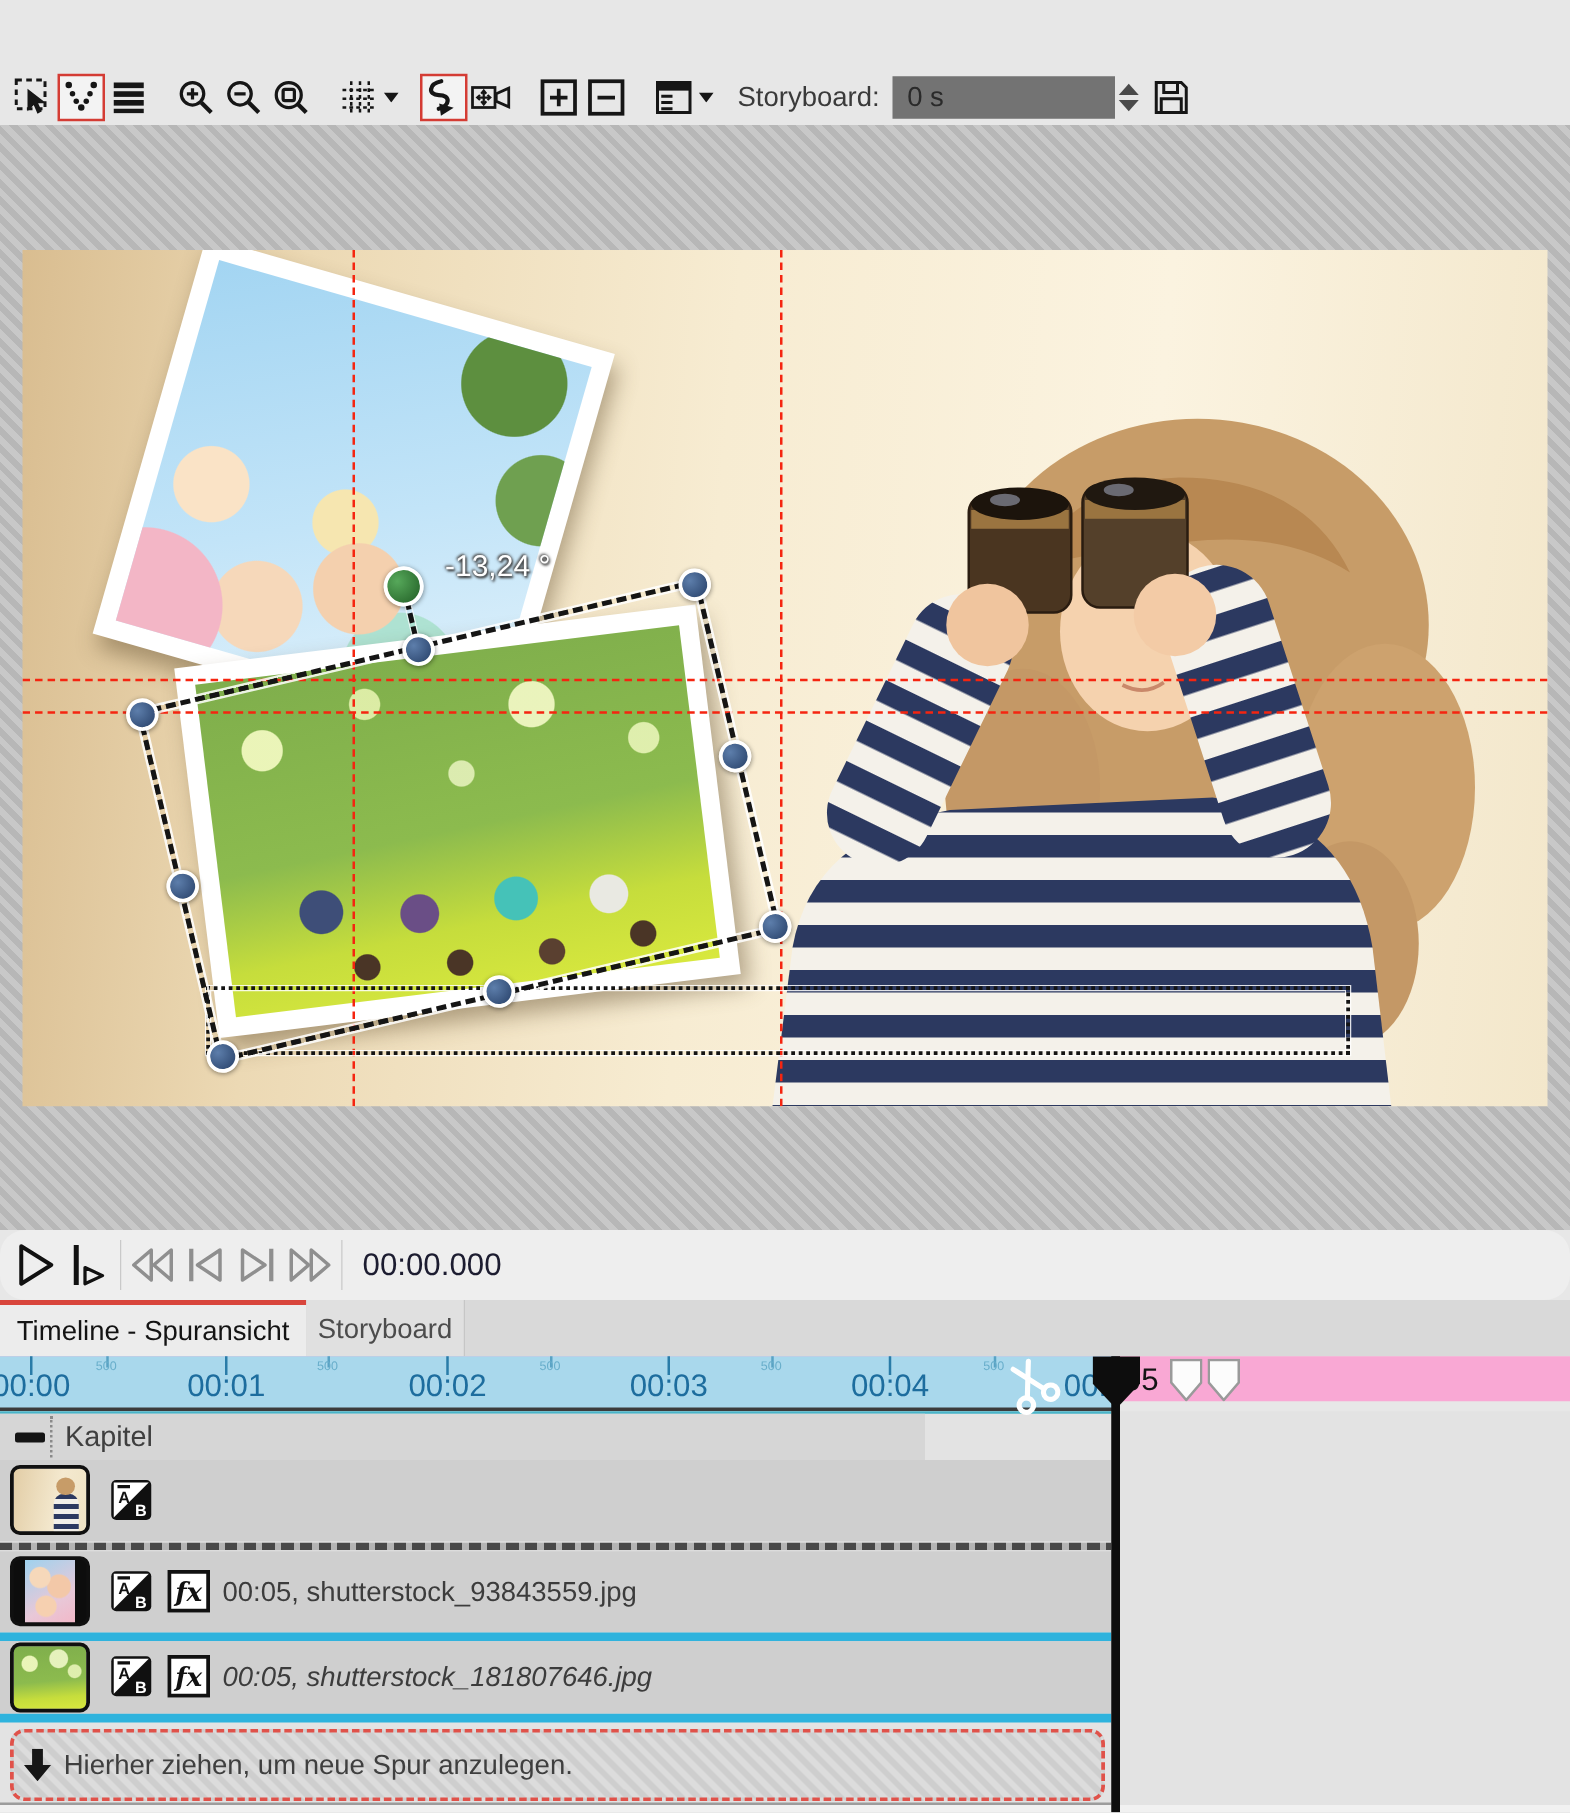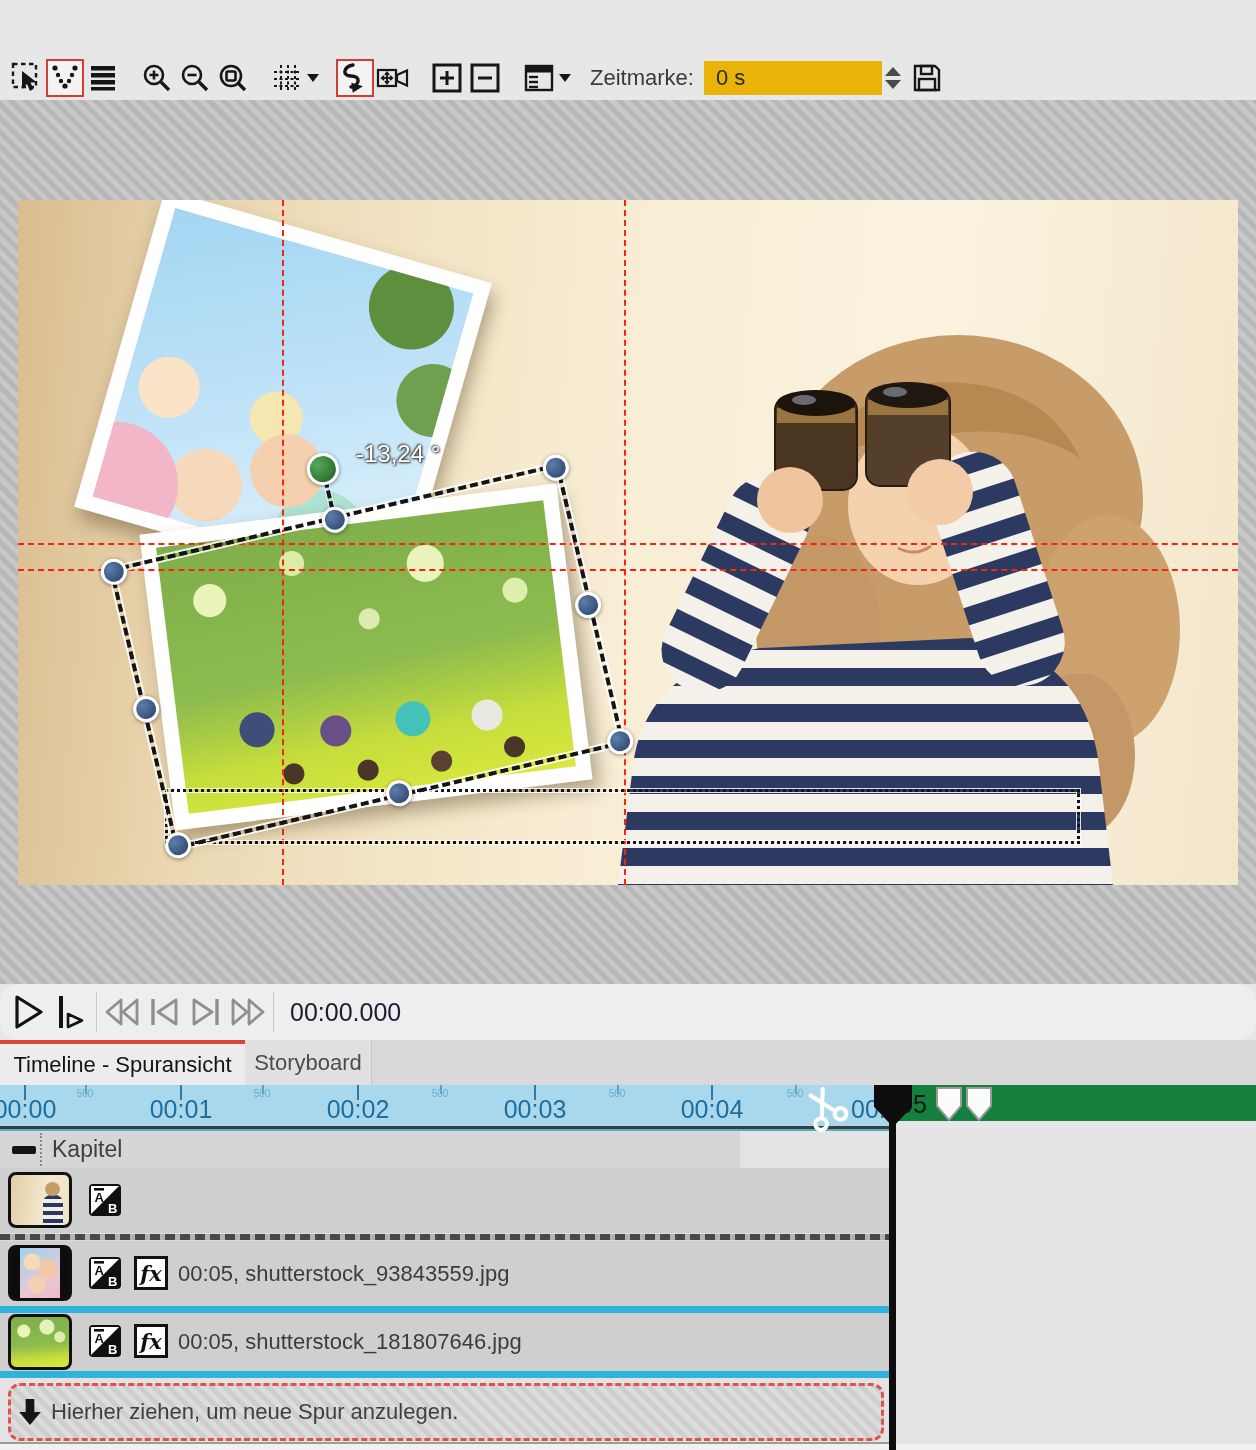--- a/index.html
+++ b/index.html
@@ -12,21 +12,21 @@
   .titlebar { position:absolute; left:0; top:0; width:1256px; height:56px; background:#e7e7e7; }
   .title { position:absolute; left:16px; top:14px; font-size:23px; color:#2e2e2e; }
   .winbtn { position:absolute; top:16px; width:26px; height:24px; display:flex; align-items:center; justify-content:center; }
   
   .toolbar { position:absolute; left:0; top:56px; width:1256px; height:44px; background:#e7e7e7; display:flex; align-items:center; }
   .tbtn { width:38px; height:38px; display:flex; align-items:center; justify-content:center; flex:0 0 auto; border:2px solid transparent; }
   .tbtn.active { border:2px solid #d43c34; background:#f3f3f3; }
   .caret { width:14px; height:38px; display:flex; align-items:center; justify-content:center; flex:0 0 auto; }
   .gap8 { width:8px; flex:0 0 auto; } .gap16 { width:16px; flex:0 0 auto; }
   .tb-label { font-size:22px; color:#3a3a3a; margin-left:18px; flex:0 0 auto; }
-  .tb-input { position:relative; width:178px; height:34px; background:#eab308; margin-left:10px; flex:0 0 auto;
+  .tb-input { position:relative; width:178px; height:34px; background:#737373; margin-left:10px; flex:0 0 auto;
               font-size:22px; color:#2a2a2a; line-height:34px; padding-left:12px; }
   .spinner { width:22px; height:34px; display:flex; flex-direction:column; align-items:center; justify-content:center; gap:4px; flex:0 0 auto; }
   .spinner .up, .spinner .dn { width:0; height:0; border-left:8px solid transparent; border-right:8px solid transparent; }
   .spinner .up { border-bottom:9px solid #4a4a4a; }
   .spinner .dn { border-top:9px solid #4a4a4a; }
   
   .canvas { position:absolute; left:0; top:100px; width:1256px; height:884px;
             background:repeating-linear-gradient(45deg,#b7b7b7 0 5px,#c8c8c8 5px 10px); }
   .slide { position:absolute; left:18px; top:100px; width:1220px; height:685px; overflow:hidden;
            background:linear-gradient(95deg,#d9bd90 0%,#ecd9b4 18%,#f7ecd2 45%,#fbf3e0 72%,#f3e7cb 100%); }
@@ -80,21 +80,21 @@
   .transport { position:absolute; left:0; top:984px; width:1256px; height:56px; background:#eeeeee; display:flex; align-items:center;border-radius:20px; }
   .pbtn { width:42px; height:44px; display:flex; align-items:center; justify-content:center; flex:0 0 auto; }
   .tsep { width:1px; height:40px; background:#c9c9c9; margin:0 4px; flex:0 0 auto; }
   .timecode { font-size:25px; color:#1c1c30; margin-left:12px; }
   
   .tabsrow { position:absolute; left:0; top:1040px; width:1256px; height:45px; background:#d9d9d9; }
   .tab { position:absolute; top:0; height:45px; display:flex; align-items:center; justify-content:center; font-size:22px; }
   .tab.active { left:0; width:245px; background:#ececec; border-top:4px solid #d8453c; color:#131313;text-align:right; }
   .tab.inactive { left:245px; width:127px; background:#e0e0e0; color:#4c4c4c; border-right:1px solid #c6c6c6; }
   
-  .ruler { position:absolute; left:0; top:1085px; width:1256px; height:36px; background:#15803d; }
+  .ruler { position:absolute; left:0; top:1085px; width:1256px; height:36px; background:#f9a8d4; }
   .ruler-blue { position:absolute; left:0; top:0; width:893px; height:44px; background:#a9d8ec; border-bottom:3px solid #3c3c3c; }
   .tick-s { position:absolute; top:0; width:2px; height:15px; background:#2a7ca8; }
   .tick-m { position:absolute; top:0; width:2px; height:9px; background:#59a2c4; }
   .sec-label { position:absolute; bottom:2px; transform:translateX(-50%); font-size:25px; color:#1d6d9e; white-space:nowrap; }
   .sub-label { position:absolute; top:3px; transform:translateX(-50%); font-size:10px; color:#68aecb; }
   .end-prefix { position:absolute; left:851px; bottom:2px; font-size:25px; color:#1d6d9e; }
   .end-suffix { position:absolute; left:899px; bottom:2px; font-size:25px; color:#141414; }
   .scissors { position:absolute; left:802px; top:1086px; width:46px; height:44px; transform:rotate(-28deg); z-index:5; }
   .bookmark { position:absolute; top:1087px; width:26px; height:34px; }
   
@@ -279,21 +279,21 @@
               <line x1="6" y1="25" x2="15" y2="25"></line>
             </g>
           </g>
         </svg>
     </div>
     <div class="caret">
       <svg width="12" height="8" viewBox="0 0 12 8">
           <polygon points="0,0 12,0 6,8" fill="#161616"></polygon>
         </svg>
     </div>
-    <div class="tb-label">Zeitmarke:</div>
+    <div class="tb-label">Storyboard:</div>
     <div class="tb-input">0 s</div>
     <div class="spinner">
         <div class="up"></div>
         <div class="dn"></div>
       </div>
     <div class="tbtn" style="margin-left:4px;">
       <svg width="32" height="32" viewBox="0 0 32 32">
           <g stroke="#161616" stroke-width="2.4" fill="none">
             <path d="M4 4 H24 L28 8 V28 H4 Z"></path>
             <rect x="10" y="4" width="11" height="8"></rect>
@@ -515,21 +515,21 @@
       <div class="abicon">
         <svg width="34" height="34" viewBox="0 0 34 34">
             <rect x="1" y="1" width="32" height="32" rx="4" fill="#101010"></rect>
             <polygon points="3,3 31,3 3,31" fill="#fff"></polygon>
             <rect x="6" y="5" width="10" height="2.6" fill="#101010"></rect>
             <text x="6.5" y="19" font-size="13" font-weight="bold" font-family="Liberation Sans, sans-serif" fill="#101010">A</text>
             <text x="20" y="30" font-size="13" font-weight="bold" font-family="Liberation Sans, sans-serif" fill="#ffffff">B</text>
           </svg>
       </div>
       <div class="fx">fx</div>
-      <div class="trk-label" style="left:178px;">00:05, shutterstock_181807646.jpg</div>
+      <div class="trk-label" style="left:178px;font-style:italic;">00:05, shutterstock_181807646.jpg</div>
     </div>
     <div class="selband2"></div>
 
     <div class="drop-area">
       <svg width="22" height="26" viewBox="0 0 20 24" style="margin-left:8px;">
           <polygon points="6,0 14,0 14,12 20,12 10,24 0,12 6,12" fill="#161616"></polygon>
         </svg>
       <div class="drop-text">Hierher ziehen, um neue Spur anzulegen.</div>
     </div>
     <div class="bottom-line"></div>

